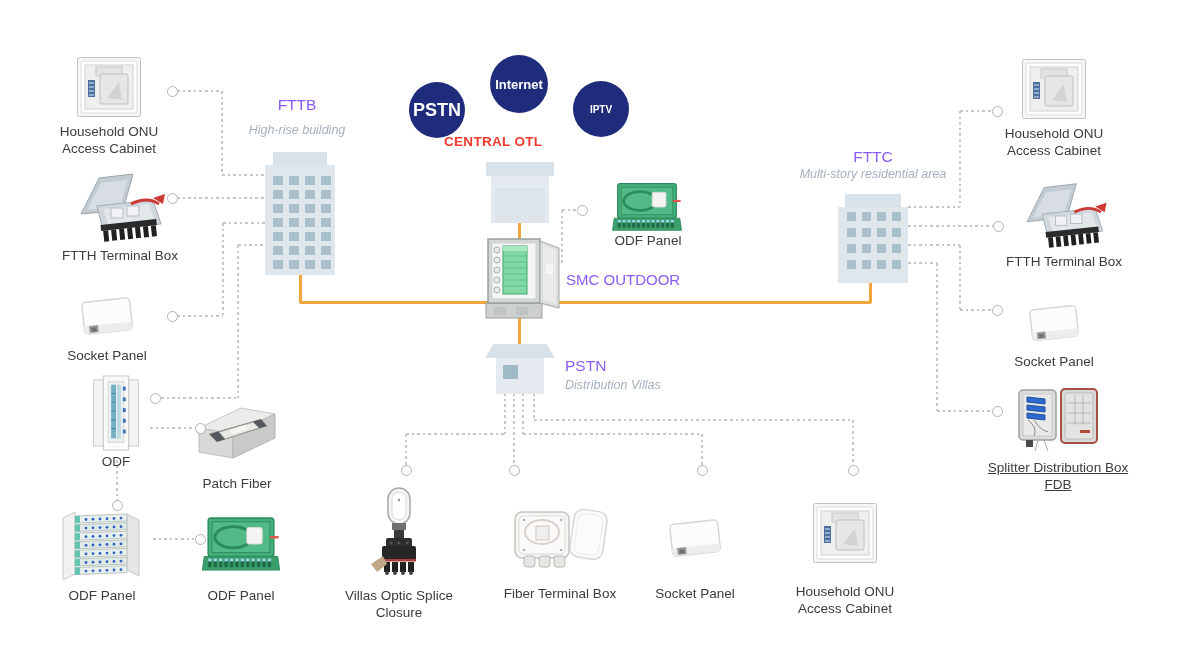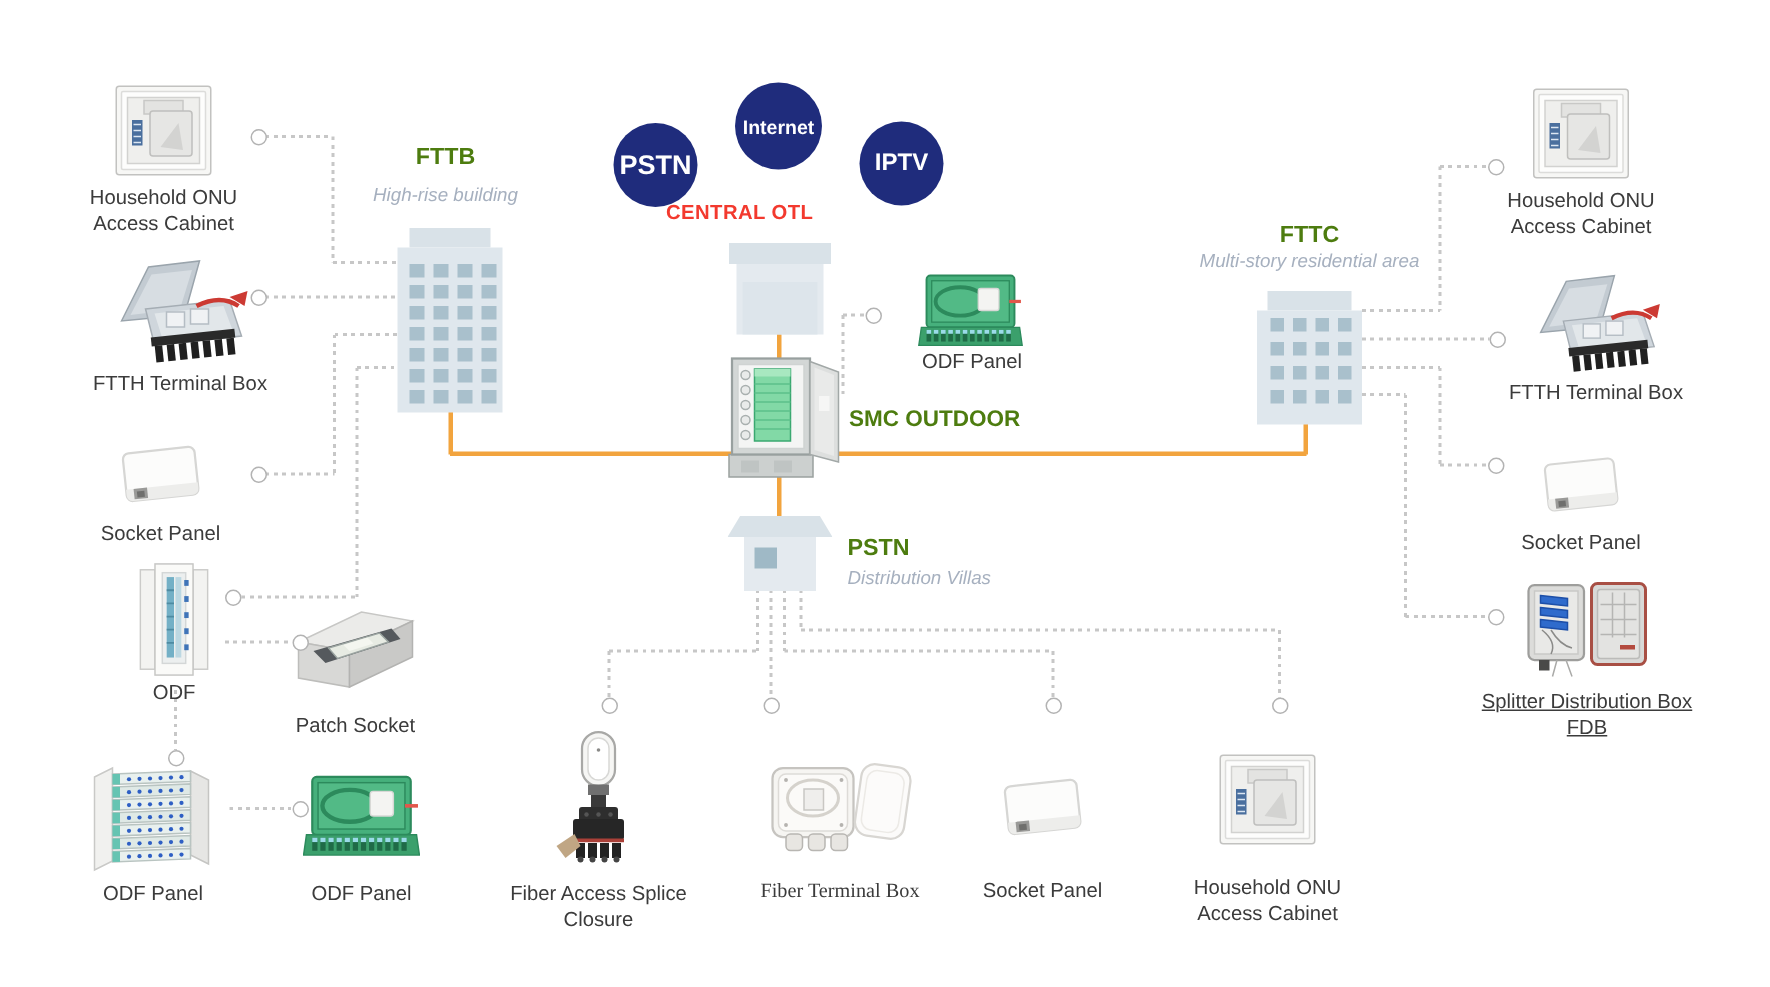--- a/index.html
+++ b/index.html
@@ -20,21 +20,21 @@
           border:1.6px solid #b3b3b3; border-radius:50%; background:#fff; z-index:2; }
   
   .svc { position:absolute; border-radius:50%; background:#1F2C7C; color:#fff;
          display:flex; align-items:center; justify-content:center;
          font-weight:bold; z-index:2; }
   
   .bld  { position:absolute; background:#DFE7ED; z-index:2; }
   .roof { position:absolute; background:#D9E2E8; z-index:2; }
   .wingrid { position:absolute; display:grid; z-index:3; }
   .win { background:#A9C0CC; }
-  .zone-title { position:absolute; font-weight:bold; color:#4d7c0f; font-size:15.5px; z-index:4; }
+  .zone-title { position:absolute; font-weight:normal; color:#8b5cf6; font-size:15.5px; z-index:4; }
   .zone-sub   { position:absolute; font-style:italic; color:#A6B0BF; font-size:12.5px; z-index:4; }
   .center-lbl { text-align:center; }
   .central-otl { position:absolute; color:#F3392E; font-weight:bold; font-size:13.5px;
                  letter-spacing:.3px; text-align:left; z-index:4; }
   
   .device { position:absolute; display:flex; flex-direction:column; align-items:center; z-index:2; }
   .dev-label { font-size:13.5px; line-height:16.5px; color:#3b3b3b; text-align:center; }
   .plain-lbl { position:absolute; font-size:13.5px; color:#3b3b3b; text-align:center; z-index:2; }
   svg { display:block; }
 </style>
@@ -42,21 +42,21 @@
 <body>
 
 <div id="canvas">
 
   <div class="svc" style="left:409px;top:82px;width:56px;height:56px;font-size:18px;text-align:right;">
     <span>PSTN</span>
   </div>
   <div class="svc" style="left:490px;top:55px;width:58px;height:58px;font-size:13px;">
     <span>Internet</span>
   </div>
-  <div class="svc" style="left:573px;top:81px;width:56px;height:56px;font-size:16px;">
+  <div class="svc" style="left:573px;top:81px;width:56px;height:56px;font-size:10px;">
     <span>IPTV</span>
   </div>
 
   <div class="central-otl" style="left:444px;top:134px;width:150px;">CENTRAL OTL</div>
 
   <div class="roof" style="left:486px;top:162px;width:68px;height:14px;"></div>
   <div class="bld" style="left:491px;top:176px;width:58px;height:47px;background:#E4EAEF;"></div>
   <div class="bld" style="left:495px;top:188px;width:50px;height:35px;background:#DDE5EB;z-index:3;"></div>
 
   <div class="zone-title center-lbl" style="left:227px;top:96px;width:140px;">FTTB</div>
@@ -253,21 +253,21 @@
 
   <div class="device" style="left:177px;top:402px;">
     <svg width="84" height="66" viewBox="0 0 84 66">
       <polygon points="4,26 46,6 80,12 38,32" fill="#ebebe9" stroke="#c7c7c5"></polygon>
       <polygon points="4,26 38,32 38,56 4,50" fill="#d8d8d6" stroke="#bdbdbb"></polygon>
       <polygon points="38,32 80,12 80,36 38,56" fill="#c9c9c7" stroke="#b3b3b1"></polygon>
       <polygon points="14,32 66,17 72,24 22,40" fill="#55595d"></polygon>
       <polygon points="24,30 58,20 64,26 30,37" fill="#e7ebe3" stroke="#9aa3a0"></polygon>
       <polygon points="34,28 50,23 54,27 38,32" fill="#f4f6f0"></polygon>
     </svg>
-    <div class="dev-label" style="width:120px;margin-top:8px;">Patch Socket</div>
+    <div class="dev-label" style="width:120px;margin-top:8px;">Patch Fiber</div>
   </div>
 
   <div class="device" style="left:42px;top:508px;">
     <svg width="82" height="74" viewBox="0 0 82 74">
       <polygon points="2,10 14,4 14,66 2,72" fill="#f1f1ef" stroke="#c9c9c7"></polygon>
       <polygon points="66,6 78,12 78,68 66,62" fill="#e6e6e4" stroke="#c5c5c3"></polygon>
       <g>
         <polygon points="14,8 66,6 66,13 14,15" fill="#e8f0ee" stroke="#b9c4c1"></polygon>
           <rect x="14" y="8" width="5" height="7" fill="#66c4b2"></rect>
         <polygon points="14,16.6 66,14.6 66,21.6 14,23.6" fill="#dfe9e6" stroke="#b9c4c1"></polygon>
@@ -385,42 +385,42 @@
       <rect x="15" y="76" width="6" height="10" fill="#222"></rect>
         <rect x="23" y="76" width="6" height="10" fill="#222"></rect>
       <rect x="31" y="76" width="6" height="10" fill="#222"></rect>
         <rect x="39" y="76" width="6" height="10" fill="#222"></rect>
       <circle cx="18" cy="87" r="2" fill="#444"></circle>
         <circle cx="26" cy="87" r="2" fill="#444"></circle>
       <circle cx="34" cy="87" r="2" fill="#444"></circle>
         <circle cx="42" cy="87" r="2" fill="#444"></circle>
       <polygon points="2,78 14,70 18,78 8,86" fill="#c0a684"></polygon>
     </svg>
-    <div class="dev-label" style="width:130px;margin-top:8px;">Fiber Access Splice Closure</div>
+    <div class="dev-label" style="width:130px;margin-top:8px;">Villas Optic Splice Closure</div>
   </div>
 
   <div class="device" style="left:480px;top:504px;">
     <svg width="96" height="66" viewBox="0 0 96 66">
       <rect x="3" y="8" width="54" height="46" rx="7" fill="#f6f5f2" stroke="#c6c4c0" stroke-width="1.5"></rect>
       <rect x="7" y="12" width="46" height="38" rx="5" fill="#fbfaf8" stroke="#dddbd7"></rect>
       <ellipse cx="30" cy="28" rx="17" ry="12" fill="none" stroke="#d5d2cc" stroke-width="2"></ellipse>
       <rect x="24" y="22" width="13" height="14" fill="#efeeec" stroke="#c9c7c3"></rect>
       <circle cx="12" cy="16" r="1.3" fill="#b5b3af"></circle>
         <circle cx="49" cy="16" r="1.3" fill="#b5b3af"></circle>
       <circle cx="12" cy="46" r="1.3" fill="#b5b3af"></circle>
         <circle cx="49" cy="46" r="1.3" fill="#b5b3af"></circle>
       <rect x="12" y="52" width="11" height="11" rx="3" fill="#e8e6e2" stroke="#b8b6b2"></rect>
       <rect x="27" y="52" width="11" height="11" rx="3" fill="#e8e6e2" stroke="#b8b6b2"></rect>
       <rect x="42" y="52" width="11" height="11" rx="3" fill="#e8e6e2" stroke="#b8b6b2"></rect>
       <g transform="rotate(8 74 30)">
         <rect x="60" y="6" width="33" height="48" rx="9" fill="#fcfbfa" stroke="#d8d6d2" stroke-width="1.5"></rect>
         <rect x="64" y="10" width="25" height="40" rx="7" fill="none" stroke="#eceae6"></rect>
       </g>
     </svg>
-    <div class="dev-label" style="width:160px;margin-top:16px;font-family:Liberation Serif, serif;">Fiber Terminal Box</div>
+    <div class="dev-label" style="width:160px;margin-top:16px;">Fiber Terminal Box</div>
   </div>
 
   <div class="device" style="left:635px;top:512px;">
     <svg width="64" height="50" viewBox="0 0 64 50">
       <g transform="rotate(-6 32 25)">
         <rect x="8" y="10" width="48" height="32" rx="4" fill="#fcfcfb" stroke="#d6d6d4" stroke-width="1.5"></rect>
         <path d="M8,34 h48 v4 a4,4 0 0 1 -4,4 h-40 a4,4 0 0 1 -4,-4 z" fill="#ededeb"></path>
         <rect x="13" y="34" width="9" height="7" fill="#9a9a98"></rect>
         <rect x="15" y="36" width="5" height="4" fill="#6f6f6d"></rect>
       </g>

